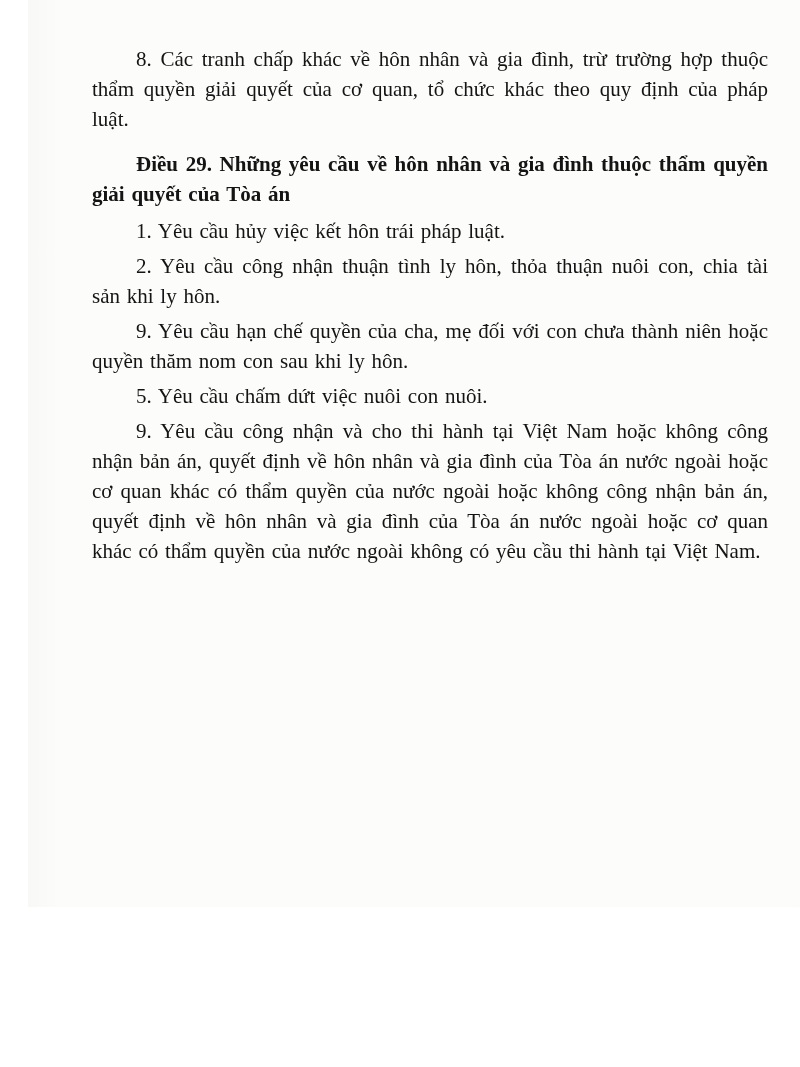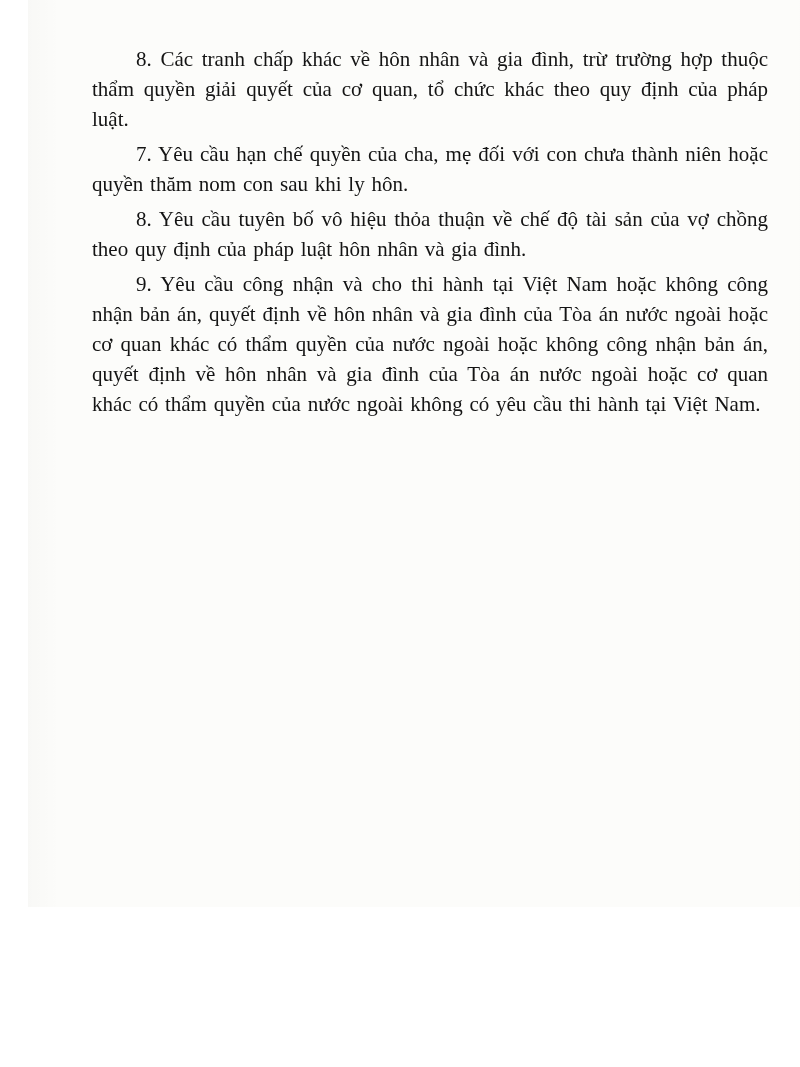--- a/index.html
+++ b/index.html
@@ -46,18 +46,21 @@
     font-size: 28px;
     line-height: 30px;
   }
 </style>
 </head>
 <body>
 
 <div class="page">
   <div class="text-block">
     <p class="para">8. Các tranh chấp khác về hôn nhân và gia đình, trừ trường hợp thuộc thẩm quyền giải quyết của cơ quan, tổ chức khác theo quy định của pháp luật.</p>
-    <p class="para">7. Yêu cầu hạn chế quyền của cha, mẹ đối với con chưa thành niên hoặc quyền thăm nom con sau khi ly hôn.</p>
-    <p class="para">8. Yêu cầu tuyên bố vô hiệu thỏa thuận về chế độ tài sản của vợ chồng theo quy định của pháp luật hôn nhân và gia đình.</p>
+    <p class="para heading">Điều 29. Những yêu cầu về hôn nhân và gia đình thuộc thẩm quyền giải quyết của Tòa án</p>
+    <p class="para">1. Yêu cầu hủy việc kết hôn trái pháp luật.</p>
+    <p class="para">2. Yêu cầu công nhận thuận tình ly hôn, thỏa thuận nuôi con, chia tài sản khi ly hôn.</p>
+    <p class="para">9. Yêu cầu hạn chế quyền của cha, mẹ đối với con chưa thành niên hoặc quyền thăm nom con sau khi ly hôn.</p>
+    <p class="para">5. Yêu cầu chấm dứt việc nuôi con nuôi.</p>
     <p class="para">9. Yêu cầu công nhận và cho thi hành tại Việt Nam hoặc không công nhận bản án, quyết định về hôn nhân và gia đình của Tòa án nước ngoài hoặc cơ quan khác có thẩm quyền của nước ngoài hoặc không công nhận bản án, quyết định về hôn nhân và gia đình của Tòa án nước ngoài hoặc cơ quan khác có thẩm quyền của nước ngoài không có yêu cầu thi hành tại Việt Nam.</p>
   </div>
   <div class="page-number">21</div>
 </div>
 
 </body></html>

